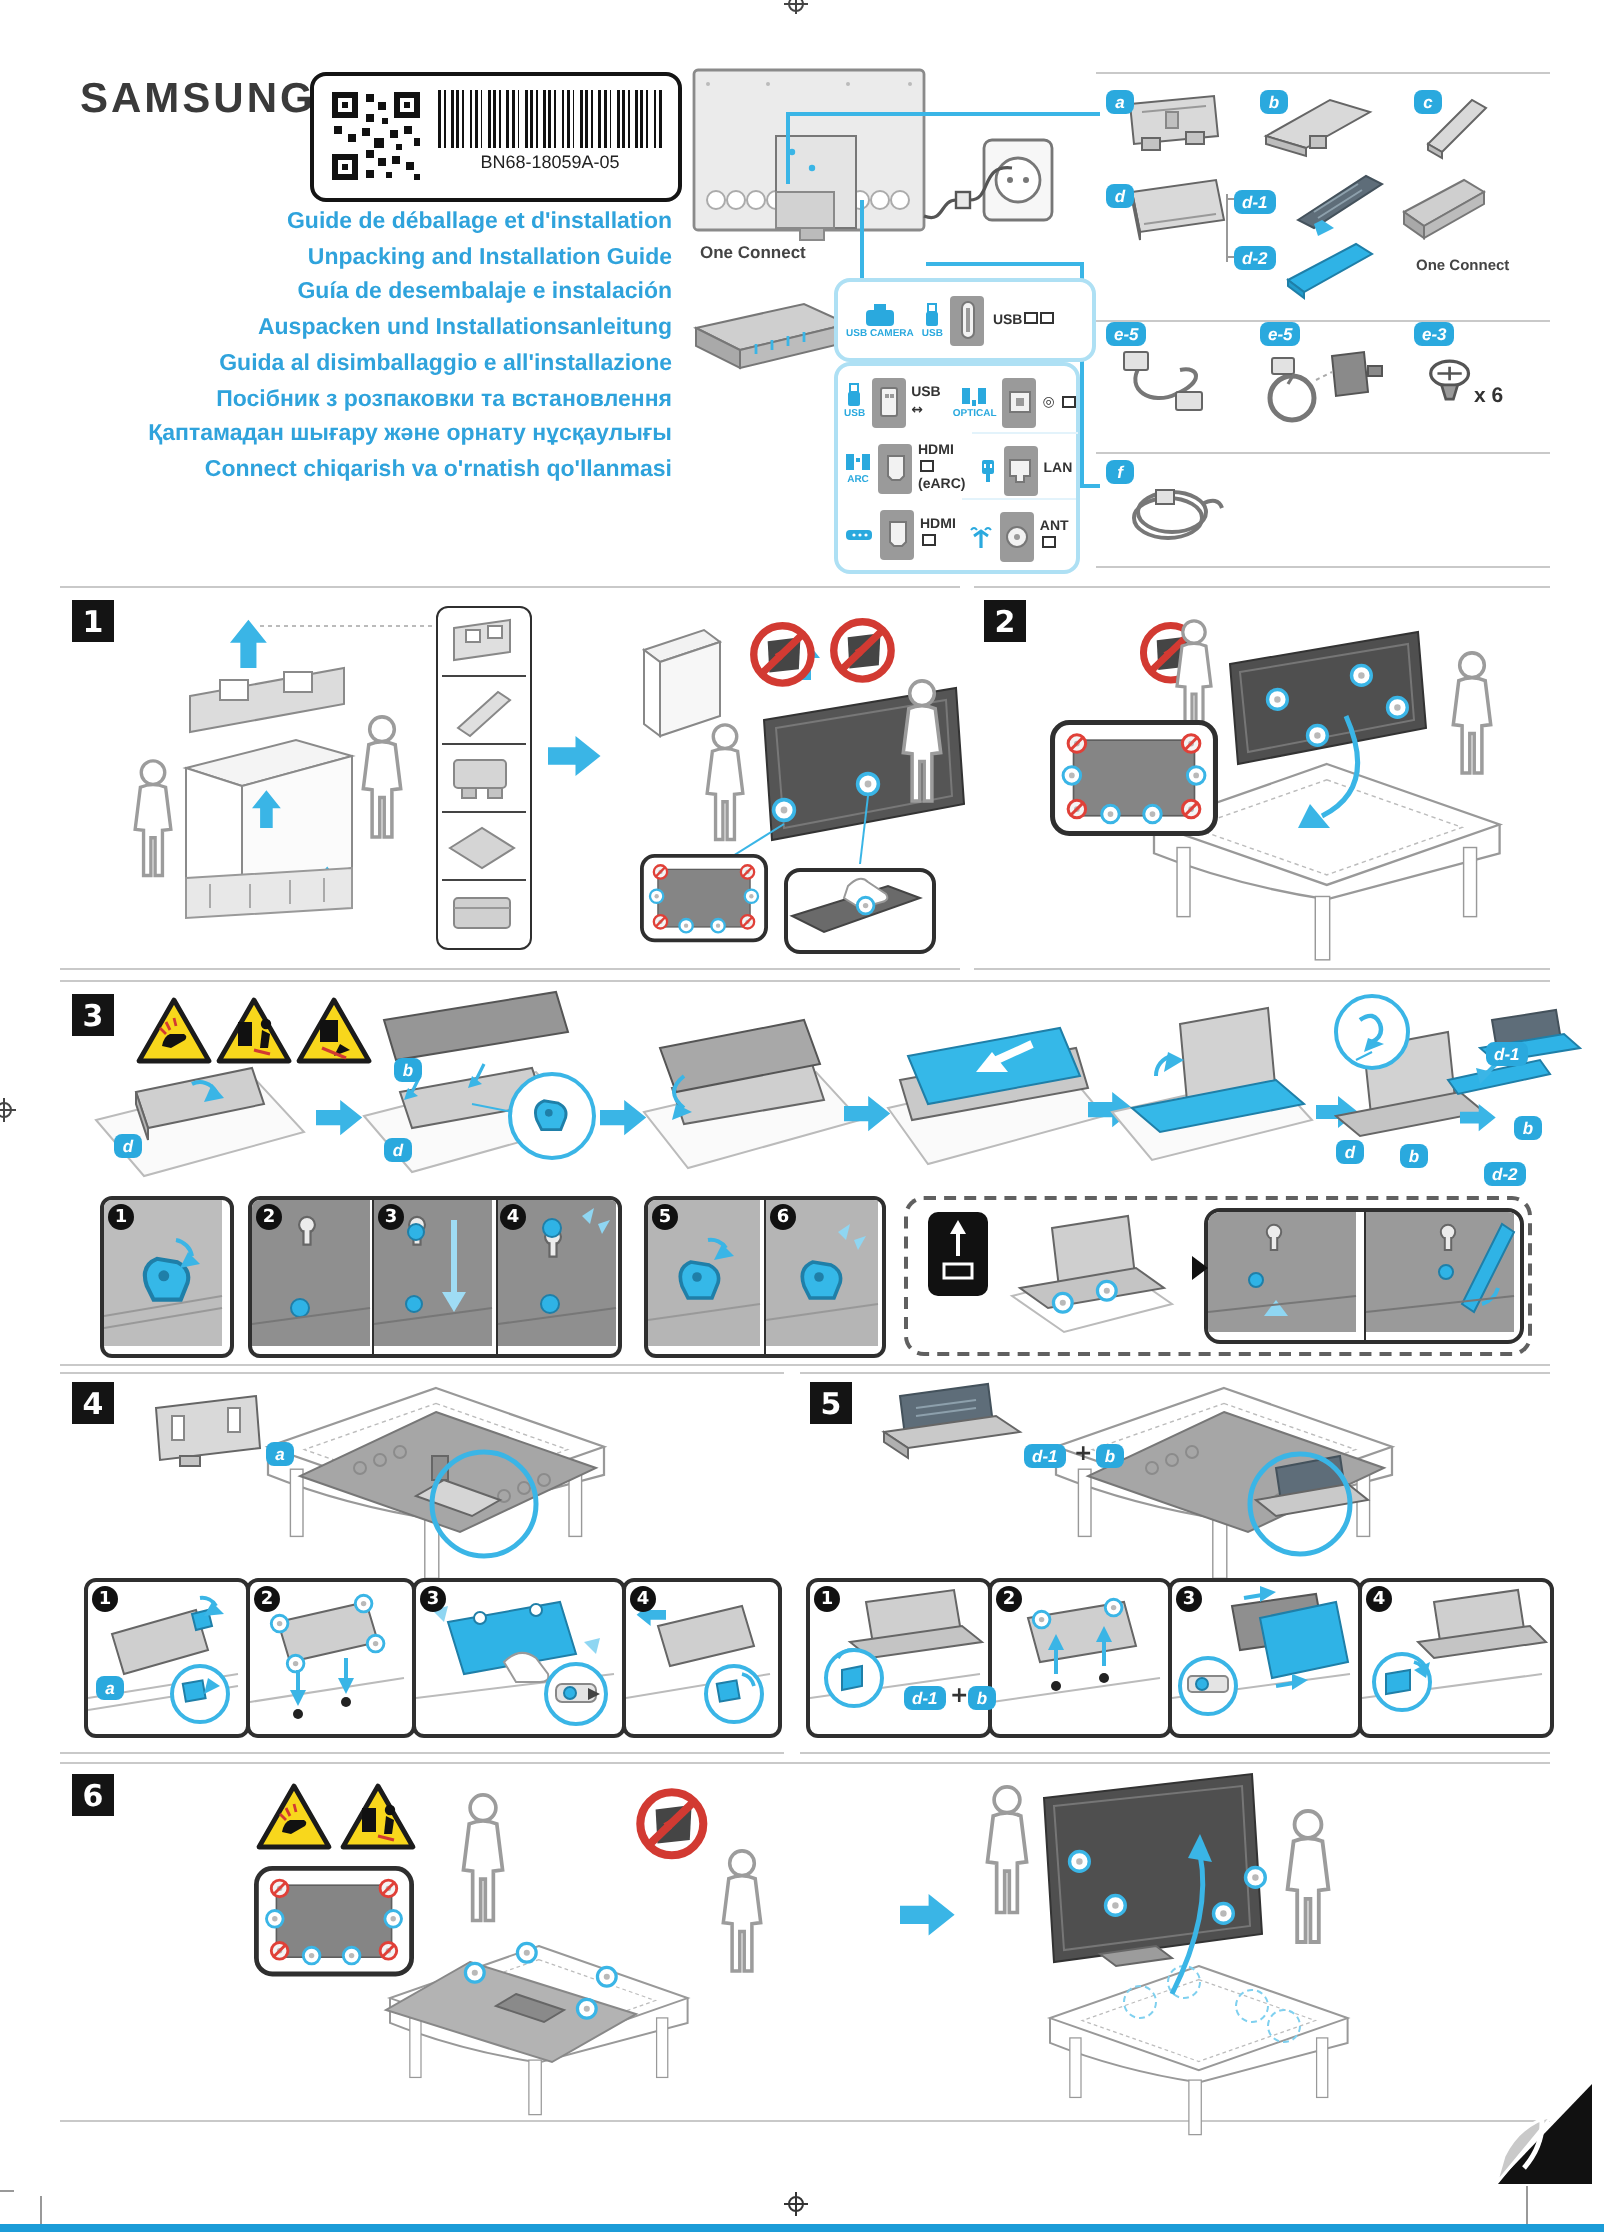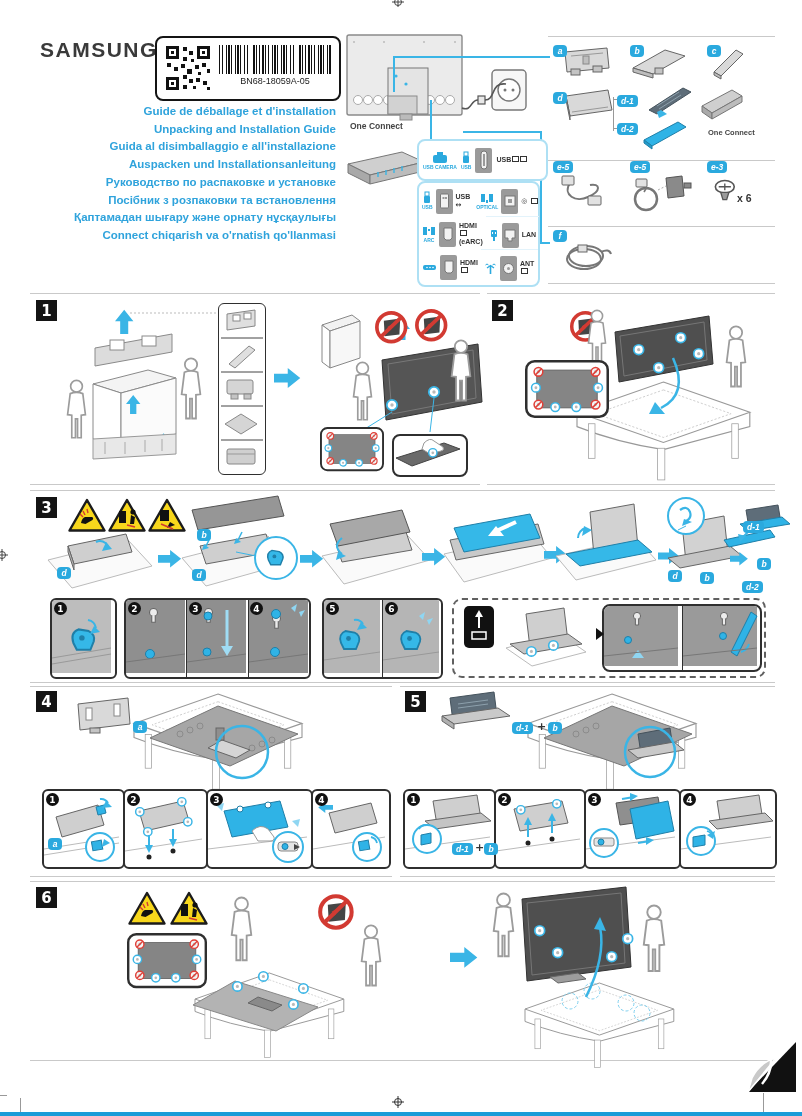--- a/index.html
+++ b/index.html
@@ -165,23 +165,23 @@
           <rect x="42" y="42" width="3" height="3"></rect>
     </g>
   </svg>
   <div class="barcode"></div>
   <div class="pn">BN68-18059A-05</div>
 </div>
 
 <div class="titles">
   <div>Guide de déballage et d'installation</div>
   <div>Unpacking and Installation Guide</div>
+  <div>Guía de desembalaje e instalación</div>
+  <div>Auspacken und Installationsanleitung</div>
   <div>Guida al disimballaggio e all'installazione</div>
-  <div>Auspacken und Installationsanleitung</div>
-  <div>Руководство по распаковке и установке</div>
   <div>Посібник з розпаковки та встановлення</div>
   <div>Қаптамадан шығару және орнату нұсқаулығы</div>
   <div>Connect chiqarish va o'rnatish qo'llanmasi</div>
 </div>
 
 <svg class="abs" style="left:340px;top:28px" width="200" height="230">
   <rect x="7" y="7" width="115" height="80" rx="2" fill="#ebebeb" stroke="#8a8a8a" stroke-width="1.4"></rect>
   <g stroke="#ababab" fill="#fff">
     <circle cx="18" cy="72" r="4.5"></circle>
         <circle cx="28" cy="72" r="4.5"></circle>

